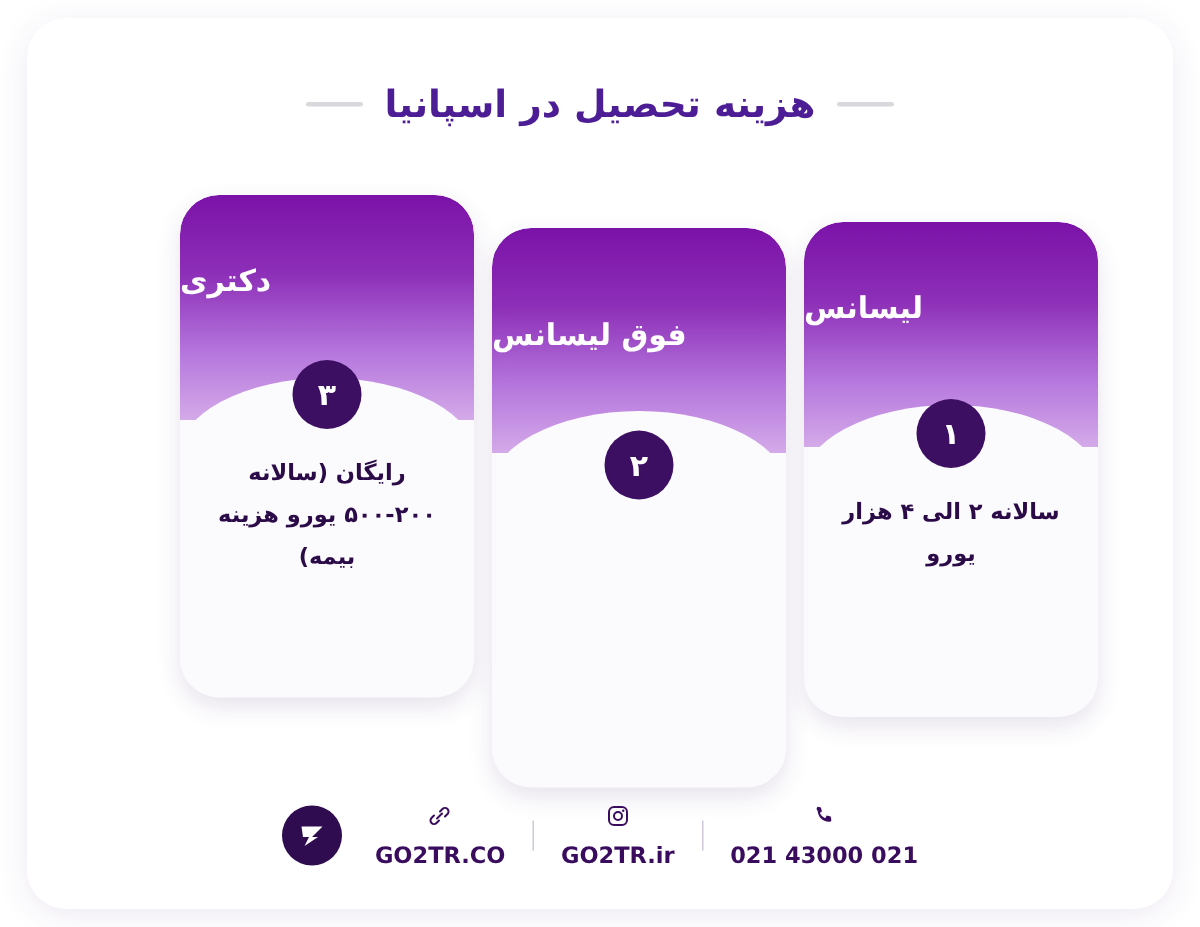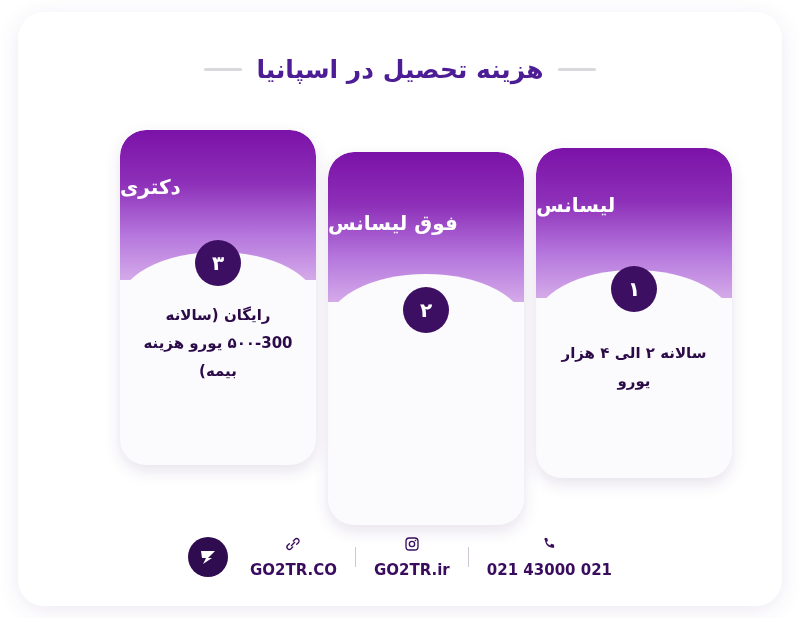--- a/index.html
+++ b/index.html
@@ -124,21 +124,21 @@
   .card-desc {
     position: absolute;
     left: 14px;
     right: 14px;
     text-align: center;
     color: #2b0a48;
     font-size: 15px;
     font-weight: bold;
     line-height: 1.85;
   }
-  .card-1 .card-desc { top: 180px; margin-top: 12px; }
+  .card-1 .card-desc { top: 180px; }
   .card-2 .card-desc { top: 198px; }
   .card-3 .card-desc { top: 172px; }
 
   
   .footer {
     position: absolute;
     bottom: 24px;
     left: 0;
     width: 100%;
     height: 50px;
@@ -208,21 +208,21 @@
         <div class="card-head-label">فوق لیسانس</div>
       </div>
       <div class="badge">۲</div>
     </div>
 
     <div class="card card-3">
       <div class="card-head">
         <div class="card-head-label">دکتری</div>
       </div>
       <div class="badge">۳</div>
-      <div class="card-desc">رایگان (سالانه 300-۵۰۰ یورو هزینه بیمه)</div>
+      <div class="card-desc">رایگان (سالانه ۲۰۰-۵۰۰ یورو هزینه بیمه)</div>
     </div>
 
   </div>
 
   <div class="footer">
 
     <div class="logo-mark">
       <svg width="24" height="24" viewBox="0 0 24 24" aria-hidden="true">
         <path d="M5 6 L19 6 L12 13 L16 13 L7 19 L10 13 L6 13 Z" fill="#ffffff"></path>
       </svg>

